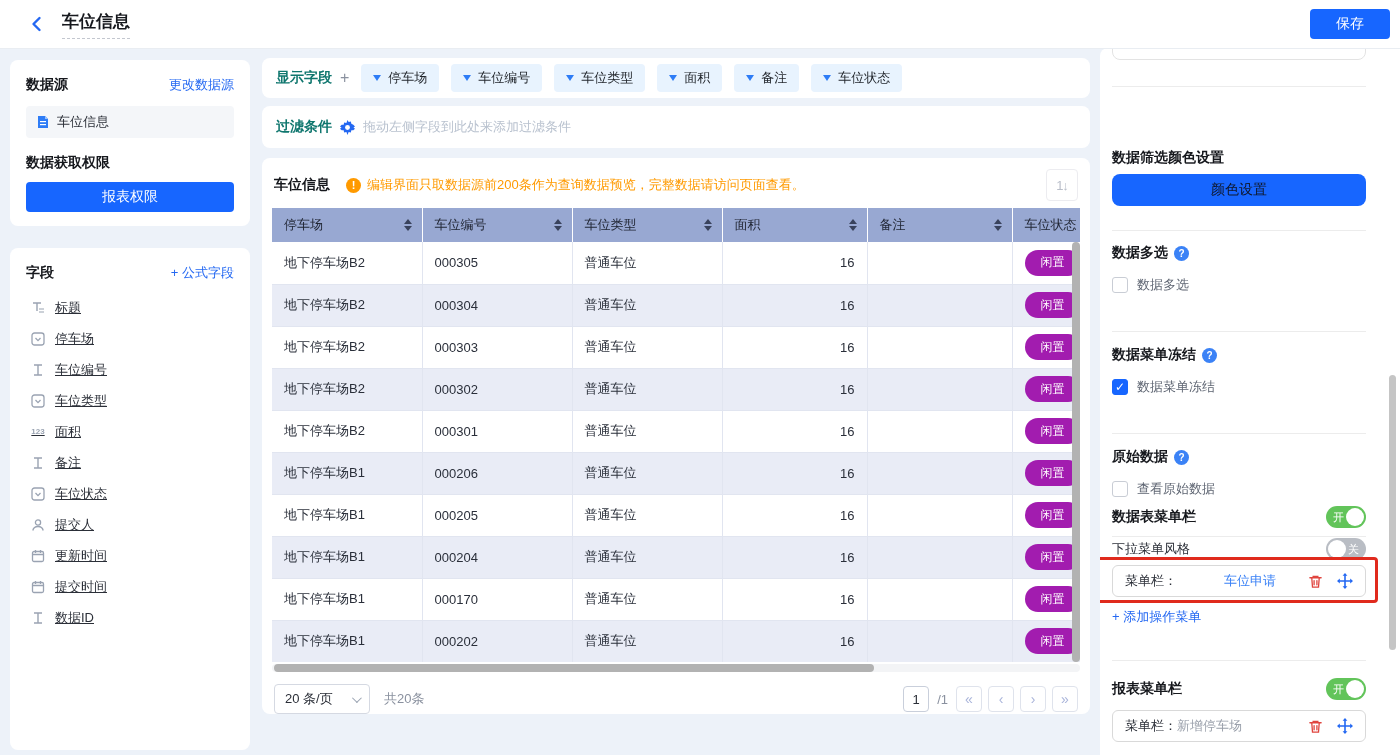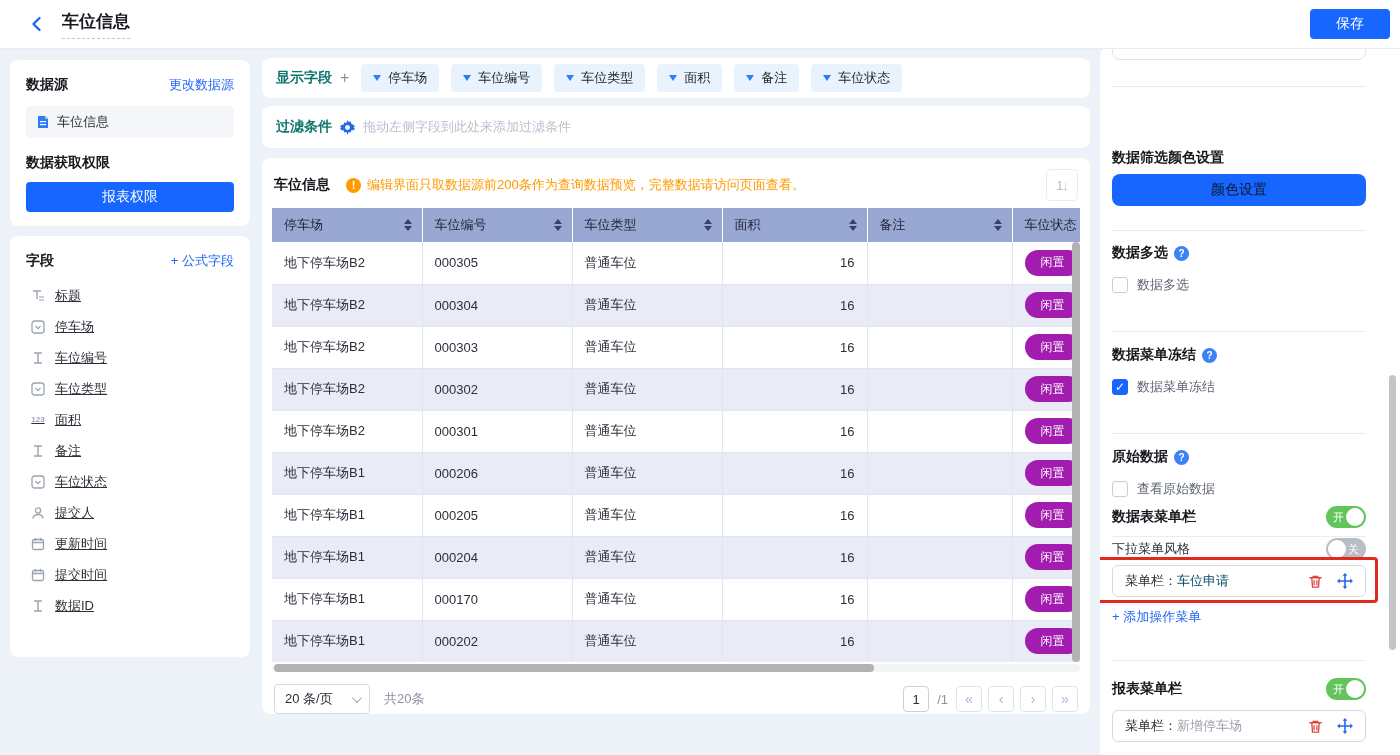--- a/index.html
+++ b/index.html
@@ -14,21 +14,21 @@
   .save-btn { position:absolute; right:10px; top:9px; width:80px; height:30px; background:#1766ff; color:#fff; font-size:14px; border:none; border-radius:4px; display:flex; align-items:center; justify-content:center; cursor:pointer; }
 
   
   .card-ds { left:10px; top:60px; width:240px; height:166px; padding:16px; }
   .row-between { display:flex; justify-content:space-between; align-items:center; }
   .sec-title { font-size:14px; font-weight:bold; color:#16181d; }
   .link { font-size:13px; color:#2468f2; cursor:pointer; }
   .ds-item { margin-top:12px; height:32px; background:#f4f6f9; border-radius:4px; display:flex; align-items:center; padding:0 10px; font-size:13px; color:#2b2f38; gap:7px; cursor:pointer; }
   .perm-title { margin-top:16px; font-size:14px; font-weight:bold; color:#16181d; }
   .blue-btn { margin-top:10px; width:100%; height:30px; background:#1766ff; color:#fff; font-size:14px; border:none; border-radius:4px; display:flex; align-items:center; justify-content:center; cursor:pointer; }
-  .card-fields { left:10px; top:236px; width:240px; height:421px; padding:16px; }
+  .card-fields { left:10px; top:248px; width:240px; height:502px; padding:16px; }
   .field-list { list-style:none; margin-top:10px; }
   .field-item { height:31px; display:flex; align-items:center; gap:9px; padding-left:4px; font-size:13px; color:#2b2f38; cursor:grab; border-radius:4px;text-decoration:underline; }
   .f-ico { width:16px; height:16px; display:flex; align-items:center; justify-content:center; color:#9aa3b2; font-size:9px; flex:none; }
 
   
   .card-display { left:262px; top:58px; width:828px; height:40px; padding:0 14px; display:flex; align-items:center; gap:8px; }
   .mid-label { font-size:14px; color:#0f766e; font-weight:bold; flex:none; }
   .add-plus { color:#8a919f; font-size:16px; cursor:pointer; margin-right:4px; }
   .chips { display:flex; gap:12px; align-items:center; }
   .chip { height:28px; background:#e8f3fe; border-radius:4px; display:flex; align-items:center; gap:7px; padding:0 12px; font-size:13px; color:#1f2329; cursor:pointer; }
@@ -82,21 +82,21 @@
   .tgl { width:40px; height:22px; border-radius:11px; display:flex; align-items:center; cursor:pointer; position:relative; }
   .tgl.on { background:#62c45a; }
   .tgl.off { background:#b9bdc4; }
   .tgl .txt { color:#fff; font-size:11px; position:absolute; }
   .tgl.on .txt { left:7px; }
   .tgl.off .txt { right:7px; }
   .knob { width:18px; height:18px; border-radius:50%; background:#fff; position:absolute; top:2px; }
   .tgl.on .knob { right:2px; } .tgl.off .knob { left:2px; }
   .menu-box { position:absolute; left:12px; right:34px; height:32px; border:1px solid #d9d9d9; border-radius:6px; display:flex; align-items:center; padding:0 12px; font-size:13px; }
   .menu-box .lbl { color:#2b2f38; }
-  .menu-box .val-blue { color:#0c4a6e; }
+  .menu-box .val-blue { color:#3b82f6;margin-left:47px; }
   .menu-box .val-gray { color:#9aa0ab; }
   .mb-icons { margin-left:auto; display:flex; gap:14px; align-items:center; }
   .icon-btn { width:16px; height:16px; cursor:pointer; display:flex; align-items:center; justify-content:center; }
   .annotation { position:absolute; left:-6px; right:22px; height:46px; border:3px solid #e02a1d; border-radius:4px; pointer-events:none; z-index:9; }
   .add-link { position:absolute; left:12px; font-size:13px; color:#2468f2; cursor:pointer; }
   .rscroll { position:absolute; right:4px; top:327px; width:7px; height:275px; background:#c5c5c5; border-radius:4px; cursor:pointer; }
 </style>
 </head>
 <body>
 

